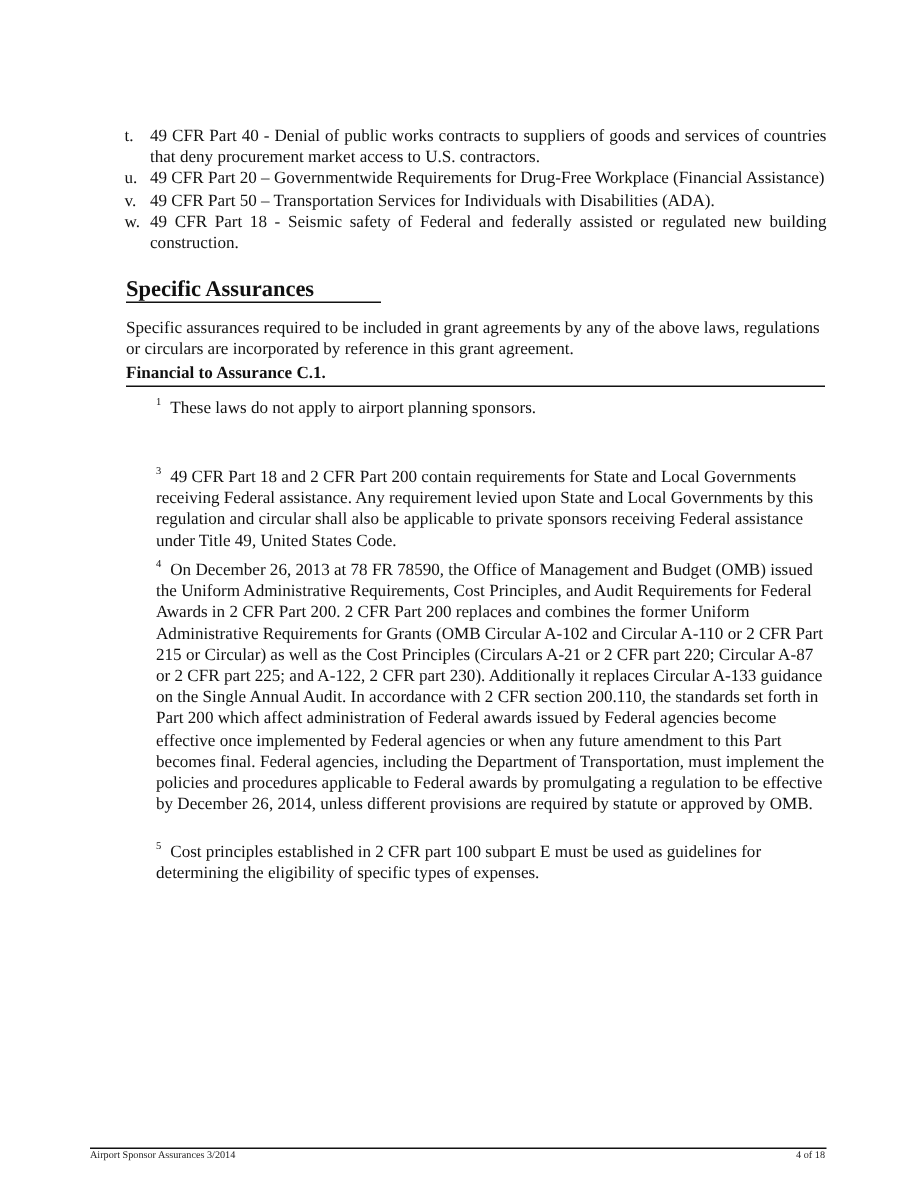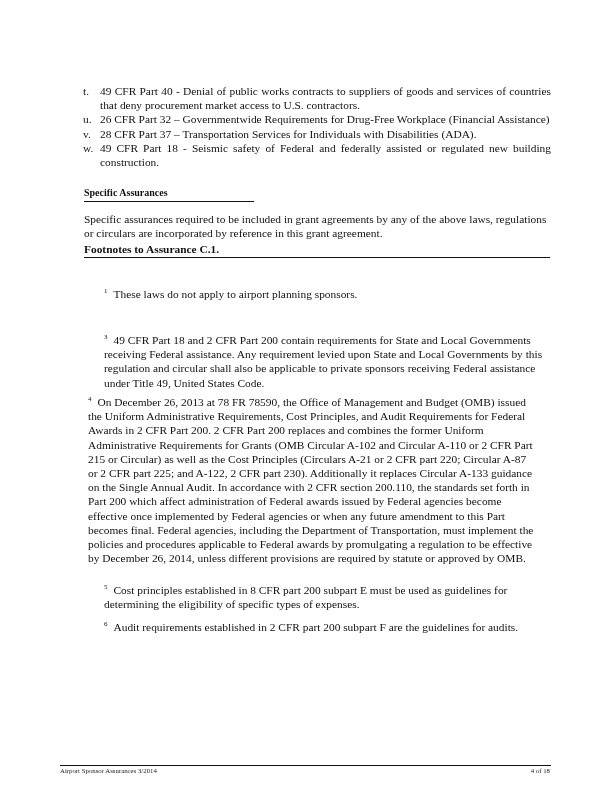--- a/index.html
+++ b/index.html
@@ -12,40 +12,40 @@
   }
   .page { position: absolute; left: 0; top: 0; width: 614px; height: 800px; }
 
   .list { position: absolute; left: 83px; top: 84px; width: 468px; }
   .list-item { display: flex; margin: 0; }
   .list-marker { width: 17px; flex: 0 0 17px; }
   .list-text { flex: 1; text-align: justify; }
 
   .heading-specific {
     position: absolute; left: 84px; top: 186px; width: 170px;
-    font-weight: bold; font-size: 10px;
+    font-weight: bold; font-size: 15px;
     border-bottom: 1px solid #111;
     padding-bottom: 1px;
   }
   .specific-body {
     position: absolute; left: 84px; top: 212px; width: 470px; font-family: Liberation Serif, serif;
   }
   .heading-footnotes {
     position: absolute; left: 84px; top: 242px; width: 466px;
     font-weight: bold;
     border-bottom: 1px solid #111;
     padding-bottom: 1px;
   }
 
-  .footnote { position: absolute; width: 450px; margin-top: 22px; }
+  .footnote { position: absolute; width: 450px; }
   .fn-num { font-size: 7px; vertical-align: super; line-height: 0; margin-right: 6px; }
   .fn-1 { left: 104px; top: 265px; }
   .fn-2 { left: 104px; top: 288px; }
   .fn-3 { left: 104px; top: 311px; width: 440px; }
-  .fn-4 { left: 88px; top: 373px; width: 450px; }
+  .fn-4 { left: 104px; top: 373px; width: 450px; }
   .fn-5 { left: 104px; top: 561px; width: 440px; }
   .fn-6 { left: 104px; top: 598px; width: 450px; }
 
   .footer-rule {
     position: absolute; left: 60px; top: 765px; width: 491px; height: 0;
     border-top: 1px solid #111;
   }
   .footer-left {
     position: absolute; left: 60px; top: 767px;
     font-size: 6.8px; line-height: 8px; color: #222;
@@ -60,50 +60,47 @@
 
 <div class="page">
 
   <div class="list">
     <div class="list-item">
       <span class="list-marker">t.</span>
       <span class="list-text">49 CFR Part 40 - Denial of public works contracts to suppliers of goods and services of countries that deny procurement market access to U.S. contractors.</span>
     </div>
     <div class="list-item">
       <span class="list-marker">u.</span>
-      <span class="list-text">26 CFR Part 32 – Governmentwide Requirements for Drug-Free Workplace (Financial Assistance)</span>
+      <span class="list-text">49 CFR Part 20 – Governmentwide Requirements for Drug-Free Workplace (Financial Assistance)</span>
     </div>
     <div class="list-item">
       <span class="list-marker">v.</span>
-      <span class="list-text">28 CFR Part 37 – Transportation Services for Individuals with Disabilities (ADA).</span>
+      <span class="list-text">49 CFR Part 50 – Transportation Services for Individuals with Disabilities (ADA).</span>
     </div>
     <div class="list-item">
       <span class="list-marker">w.</span>
       <span class="list-text">49 CFR Part 18 - Seismic safety of Federal and federally assisted or regulated new building construction.</span>
     </div>
   </div>
 
   <div class="heading-specific">Specific Assurances</div>
   <div class="specific-body">Specific assurances required to be included in grant agreements by any of the above laws, regulations or circulars are incorporated by reference in this grant agreement.</div>
 
-  <div class="heading-footnotes">Footnotes to Assurance C.1.</div>
+  <div class="heading-footnotes">Financial to Assurance C.1.</div>
 
   <div class="footnote fn-1">
     <span class="fn-num">1</span><span>These laws do not apply to airport planning sponsors.</span>
   </div>
   <div class="footnote fn-3">
     <span class="fn-num">3</span><span>49 CFR Part 18 and 2 CFR Part 200 contain requirements for State and Local Governments receiving Federal assistance. Any requirement levied upon State and Local Governments by this regulation and circular shall also be applicable to private sponsors receiving Federal assistance under Title 49, United States Code.</span>
   </div>
   <div class="footnote fn-4">
     <span class="fn-num">4</span><span>On December 26, 2013 at 78 FR 78590, the Office of Management and Budget (OMB) issued  the Uniform Administrative Requirements, Cost Principles, and Audit Requirements for Federal Awards in 2 CFR Part 200. 2 CFR Part 200 replaces and combines the former Uniform Administrative Requirements for Grants (OMB Circular A-102 and Circular A-110 or 2 CFR Part 215 or Circular) as well as the Cost Principles (Circulars A-21 or 2 CFR part 220; Circular A-87 or 2 CFR part 225; and A-122, 2 CFR part 230). Additionally it replaces Circular A-133 guidance on the Single Annual Audit. In accordance with 2 CFR section 200.110, the standards set forth in Part 200 which affect administration of Federal awards issued by Federal agencies become effective once implemented by Federal agencies or when any future amendment to this Part becomes final. Federal agencies, including the Department of Transportation, must implement the policies and procedures applicable to Federal awards by promulgating a regulation to be effective by December 26, 2014, unless different provisions are required by statute or approved by OMB.</span>
   </div>
   <div class="footnote fn-5">
-    <span class="fn-num">5</span><span>Cost principles established in 8 CFR part 200 subpart E must be used as guidelines for determining the eligibility of specific types of expenses.</span>
-  </div>
-  <div class="footnote fn-6">
-    <span class="fn-num">6</span><span>Audit requirements established in 2 CFR part 200 subpart F are the guidelines for audits.</span>
+    <span class="fn-num">5</span><span>Cost principles established in 2 CFR part 100 subpart E must be used as guidelines for determining the eligibility of specific types of expenses.</span>
   </div>
 
   <div class="footer-rule"></div>
   <div class="footer-left">Airport Sponsor Assurances 3/2014</div>
   <div class="footer-right">4 of 18</div>
 
 </div>
 
 </body></html>

